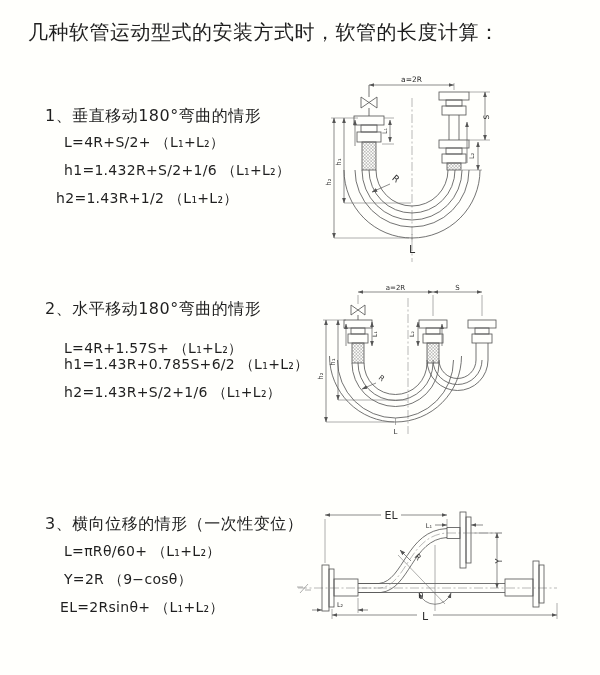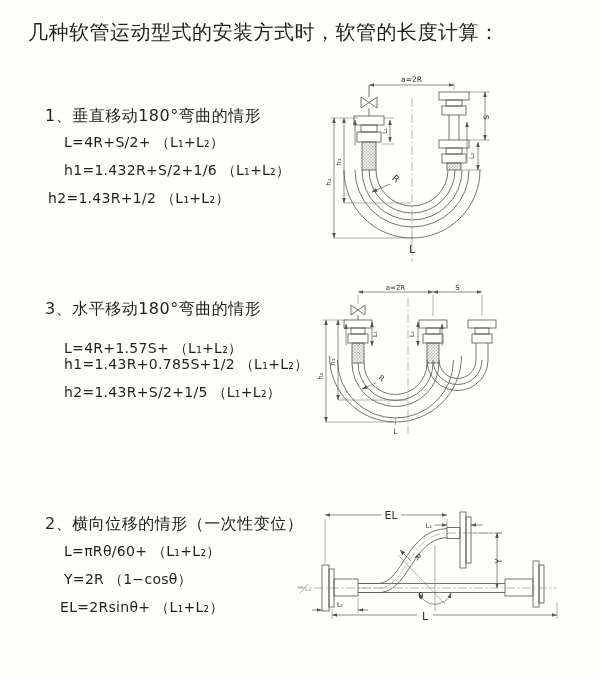--- a/index.html
+++ b/index.html
@@ -35,21 +35,21 @@
     </pattern>
   </defs>
 </svg>
 
 <div class="abs title">几种软管运动型式的安装方式时，软管的长度计算：</div>
 
 <div>
   <div class="abs sec-head" style="left:45px;top:106px">1、垂直移动180°弯曲的情形</div>
   <div class="abs formula" style="left:64px;top:134px">L=4R+S/2+ （L₁+L₂）</div>
   <div class="abs formula" style="left:64px;top:162px">h1=1.432R+S/2+1/6 （L₁+L₂）</div>
-  <div class="abs formula" style="left:48px;top:190px">h2=1.43R+1/2 （L₁+L₂）</div>
+  <div class="abs formula" style="left:56px;top:190px">h2=1.43R+1/2 （L₁+L₂）</div>
 </div>
 
 <svg class="abs" style="left:312px;top:70px" width="280" height="200" viewBox="0 0 280 200">
 
   <path class="cl" d="M100,28 V192"></path>
 
   <g>
     <path class="ext" d="M142,13 V20"></path>
     <path class="dim" d="M57,15 H142" marker-start="url(#arr)" marker-end="url(#arr)"></path>
     <text class="dt" x="99.5" y="12" font-size="7.5" text-anchor="middle">a=2R</text>
@@ -122,24 +122,24 @@
     <path class="ext" d="M150,100 H170"></path>
     <path class="dim" d="M166,72 V100" marker-start="url(#arr)" marker-end="url(#arr)"></path>
     <text class="dt" font-size="6.5" text-anchor="middle" transform="translate(162,86) rotate(-90)">L₂</text>
   </g>
 
   <path class="dim" d="M43,76 V50" marker-end="url(#arr)"></path>
   <path class="dim" d="M155,93 V52" marker-end="url(#arr)"></path>
 </svg>
 
 <div>
-  <div class="abs sec-head" style="left:45px;top:299px">3、水平移动180°弯曲的情形</div>
+  <div class="abs sec-head" style="left:45px;top:299px">2、水平移动180°弯曲的情形</div>
   <div class="abs formula" style="left:64px;top:340px">L=4R+1.57S+ （L₁+L₂）</div>
-  <div class="abs formula" style="left:64px;top:356px">h1=1.43R+0.785S+1/2 （L₁+L₂）</div>
-  <div class="abs formula" style="left:64px;top:384px">h2=1.43R+S/2+1/5 （L₁+L₂）</div>
+  <div class="abs formula" style="left:64px;top:356px">h1=1.43R+0.785S+6/2 （L₁+L₂）</div>
+  <div class="abs formula" style="left:64px;top:384px">h2=1.43R+S/2+1/6 （L₁+L₂）</div>
 </div>
 
 <svg class="abs" style="left:310px;top:282px" width="285" height="170" viewBox="0 0 285 170">
   <path class="cl" d="M98,16 V152"></path>
 
   <g>
     <path class="ext" d="M48,13 V22 M123,13 V34 M172,13 V34"></path>
     <path class="dim" d="M48,10 H123" marker-start="url(#arr)" marker-end="url(#arr)"></path>
     <text class="dt" x="85.5" y="7.5" font-size="7" text-anchor="middle">a=2R</text>
   </g>
@@ -214,23 +214,23 @@
   <g>
     <path class="dim" d="M108,40 V64" marker-start="url(#arr)" marker-end="url(#arr)"></path>
     <text class="dt" font-size="6" text-anchor="middle" transform="translate(104,52) rotate(-90)">L₂</text>
   </g>
 
   <path class="dim" d="M36,64 V42" marker-end="url(#arr)"></path>
   <path class="dim" d="M132,64 V42" marker-end="url(#arr)"></path>
 </svg>
 
 <div>
-  <div class="abs sec-head" style="left:45px;top:514px">2、横向位移的情形（一次性变位）</div>
+  <div class="abs sec-head" style="left:45px;top:514px">3、横向位移的情形（一次性变位）</div>
   <div class="abs formula" style="left:64px;top:543px">L=πRθ/60+ （L₁+L₂）</div>
-  <div class="abs formula" style="left:64px;top:571px">Y=2R （1−cosθ）</div>
+  <div class="abs formula" style="left:64px;top:571px">Y=2R （9−cosθ）</div>
   <div class="abs formula" style="left:60px;top:599px">EL=2Rsinθ+ （L₁+L₂）</div>
 </div>
 
 <svg class="abs" style="left:295px;top:503px" width="305" height="147" viewBox="0 0 305 147">
 
   <path class="cl" d="M3,85 H262"></path>
   <path class="ext" d="M5,90 L13,81 M2,84 H8 M10,87 H16"></path>
 
   <g>
     <rect class="dl" x="27" y="62" width="7" height="46"></rect>

